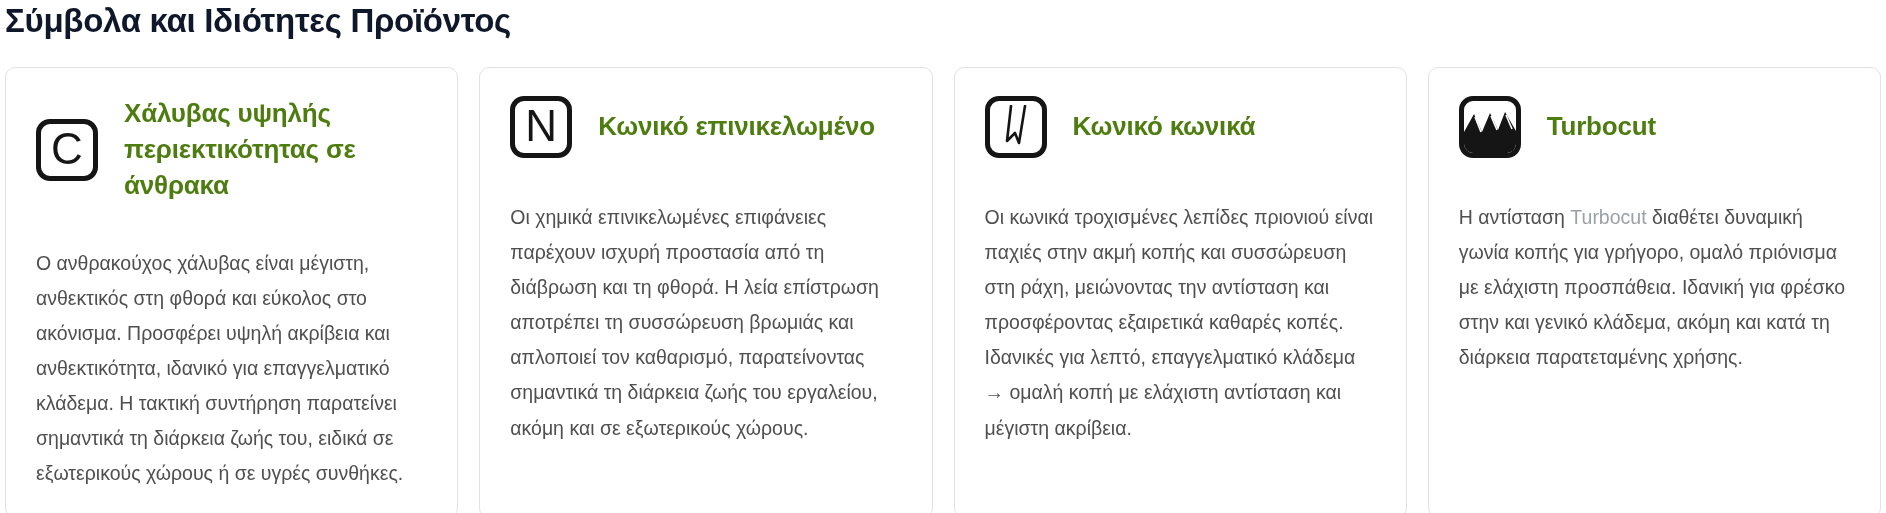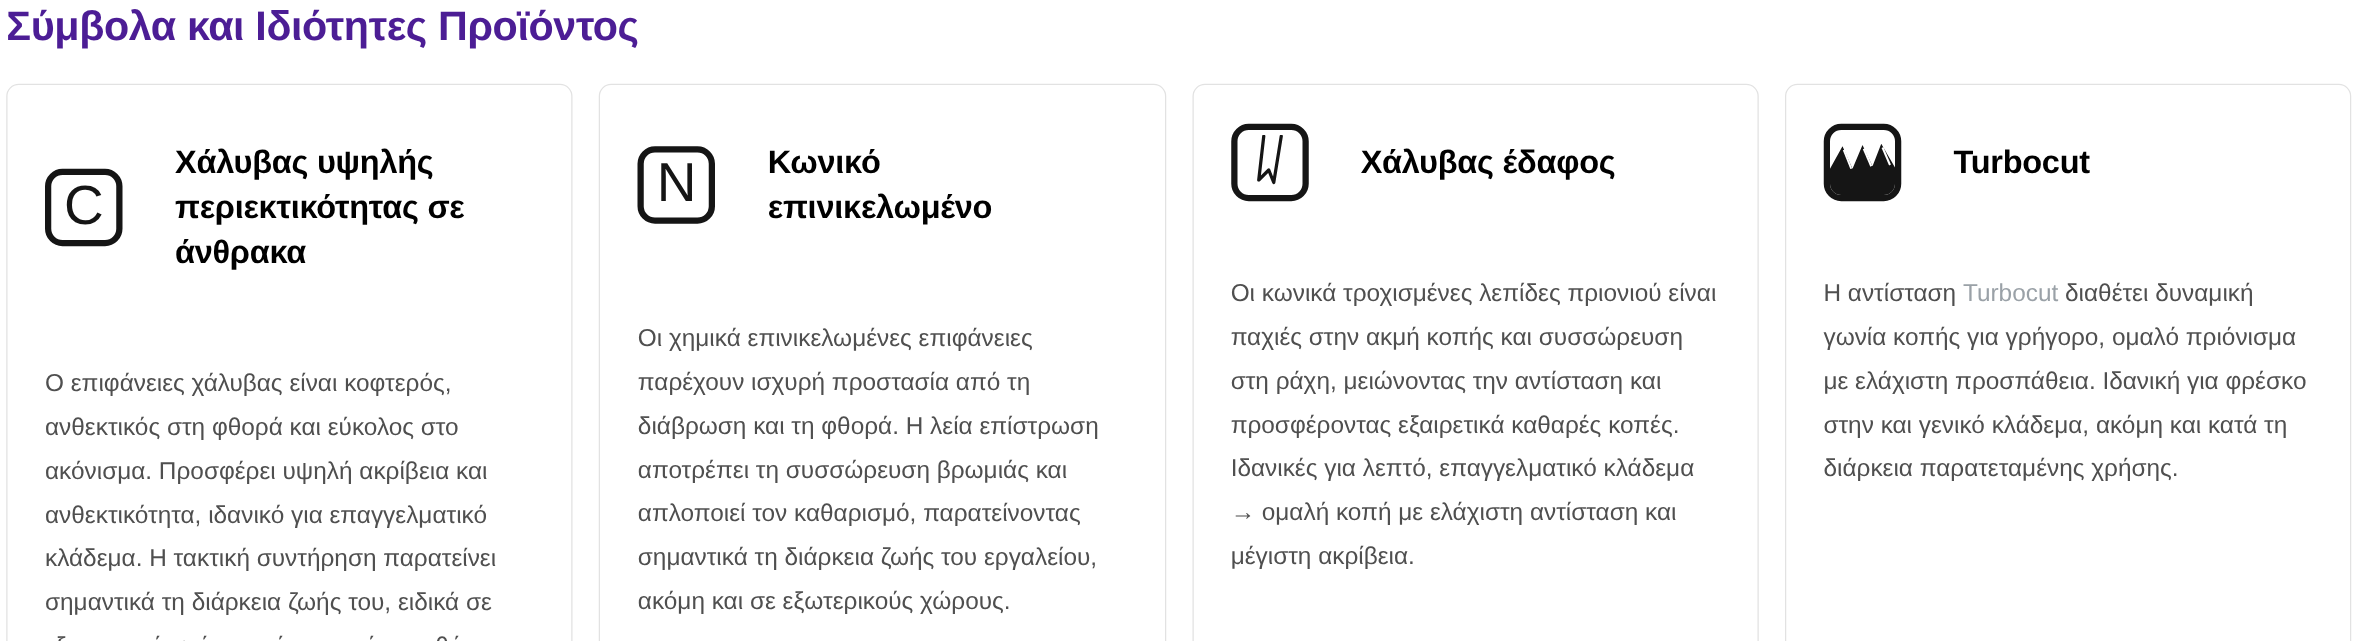--- a/index.html
+++ b/index.html
@@ -10,21 +10,21 @@
     -webkit-font-smoothing: antialiased;
     box-sizing: border-box;
   }
   .wrap { padding: 2px 5px 10px 5px; }
 
   .page-title {
     margin: 0 0 27px 0;
     font-size: 33px;
     font-weight: 800;
     letter-spacing: -0.3px;
-    color: #4c1d95;
+    color: #0f172a;
     line-height: 1.15;
   }
 
   .cards {
     display: grid;
     grid-template-columns: repeat(4, 1fr);
     gap: 21px;
     align-items: stretch;
   }
 
@@ -58,30 +58,30 @@
   .icon-letter {
     font-size: 44px;
     line-height: 1;
     font-weight: 400;
     color: #151515;
     transform: translateY(-1px);
   }
   .icon-box svg { display: block; }
 
   .card-title {
-    margin: 16px;
+    margin: 0;
     font-size: 26px;
     font-weight: 700;
-    color: #000000;
+    color: #4d7c0f;
     line-height: 1.38;
     letter-spacing: -0.2px;
   }
 
   .card-body {
-    margin: 54px 0 0 0;
+    margin: 42px 0 0 0;
     font-size: 19.5px;
     line-height: 1.8;
     color: #4f4f4f;
   }
 
   .muted-term { color: #9aa1a7; text-decoration: none; cursor: pointer; }
 </style>
 </head>
 <body>
 
@@ -91,41 +91,41 @@
 
   <section class="cards">
 
     <article class="card">
       <div class="card-header">
         <div class="icon-box">
           <span class="icon-letter">C</span>
         </div>
         <h2 class="card-title">Χάλυβας υψηλής περιεκτικότητας σε άνθρακα</h2>
       </div>
-      <p class="card-body">Ο επιφάνειες χάλυβας είναι κοφτερός, ανθεκτικός στη φθορά και εύκολος στο ακόνισμα. Προσφέρει υψηλή ακρίβεια και ανθεκτικότητα, ιδανικό για επαγγελματικό κλάδεμα. Η τακτική συντήρηση παρατείνει σημαντικά τη διάρκεια ζωής του, ειδικά σε εξωτερικούς χώρους ή σε υγρές συνθήκες.</p>
+      <p class="card-body">Ο ανθρακούχος χάλυβας είναι μέγιστη, ανθεκτικός στη φθορά και εύκολος στο ακόνισμα. Προσφέρει υψηλή ακρίβεια και ανθεκτικότητα, ιδανικό για επαγγελματικό κλάδεμα. Η τακτική συντήρηση παρατείνει σημαντικά τη διάρκεια ζωής του, ειδικά σε εξωτερικούς χώρους ή σε υγρές συνθήκες.</p>
     </article>
 
     <article class="card">
       <div class="card-header">
         <div class="icon-box">
           <span class="icon-letter">N</span>
         </div>
         <h2 class="card-title">Κωνικό επινικελωμένο</h2>
       </div>
       <p class="card-body">Οι χημικά επινικελωμένες επιφάνειες παρέχουν ισχυρή προστασία από τη διάβρωση και τη φθορά. Η λεία επίστρωση αποτρέπει τη συσσώρευση βρωμιάς και απλοποιεί τον καθαρισμό, παρατείνοντας σημαντικά τη διάρκεια ζωής του εργαλείου, ακόμη και σε εξωτερικούς χώρους.</p>
     </article>
 
     <article class="card">
       <div class="card-header">
         <div class="icon-box">
           <svg width="36" height="44" viewBox="0 0 36 44" aria-hidden="true">
             <path d="M13 1 L9 36 L17 28 L21 38 L27 1" fill="none" stroke="#151515" stroke-width="2.6" stroke-linejoin="round" stroke-linecap="round"></path>
           </svg>
         </div>
-        <h2 class="card-title">Χάλυβας έδαφος</h2>
+        <h2 class="card-title">Κωνικό κωνικά</h2>
       </div>
       <p class="card-body">Οι κωνικά τροχισμένες λεπίδες πριονιού είναι παχιές στην ακμή κοπής και συσσώρευση στη ράχη, μειώνοντας την αντίσταση και προσφέροντας εξαιρετικά καθαρές κοπές. Ιδανικές για λεπτό, επαγγελματικό κλάδεμα → ομαλή κοπή με ελάχιστη αντίσταση και μέγιστη ακρίβεια.</p>
     </article>
 
     <article class="card">
       <div class="card-header">
         <div class="icon-box clip">
           <svg width="52" height="52" viewBox="0 0 52 52" aria-hidden="true">
             <path d="M0 52 L0 31 L10 13 L18 31 L26 12 L34 29 L41 11 L52 30 L52 52 Z" fill="#151515"></path>
             <path d="M11 16 L17 31" stroke="#ffffff" stroke-width="1.6" fill="none"></path>

